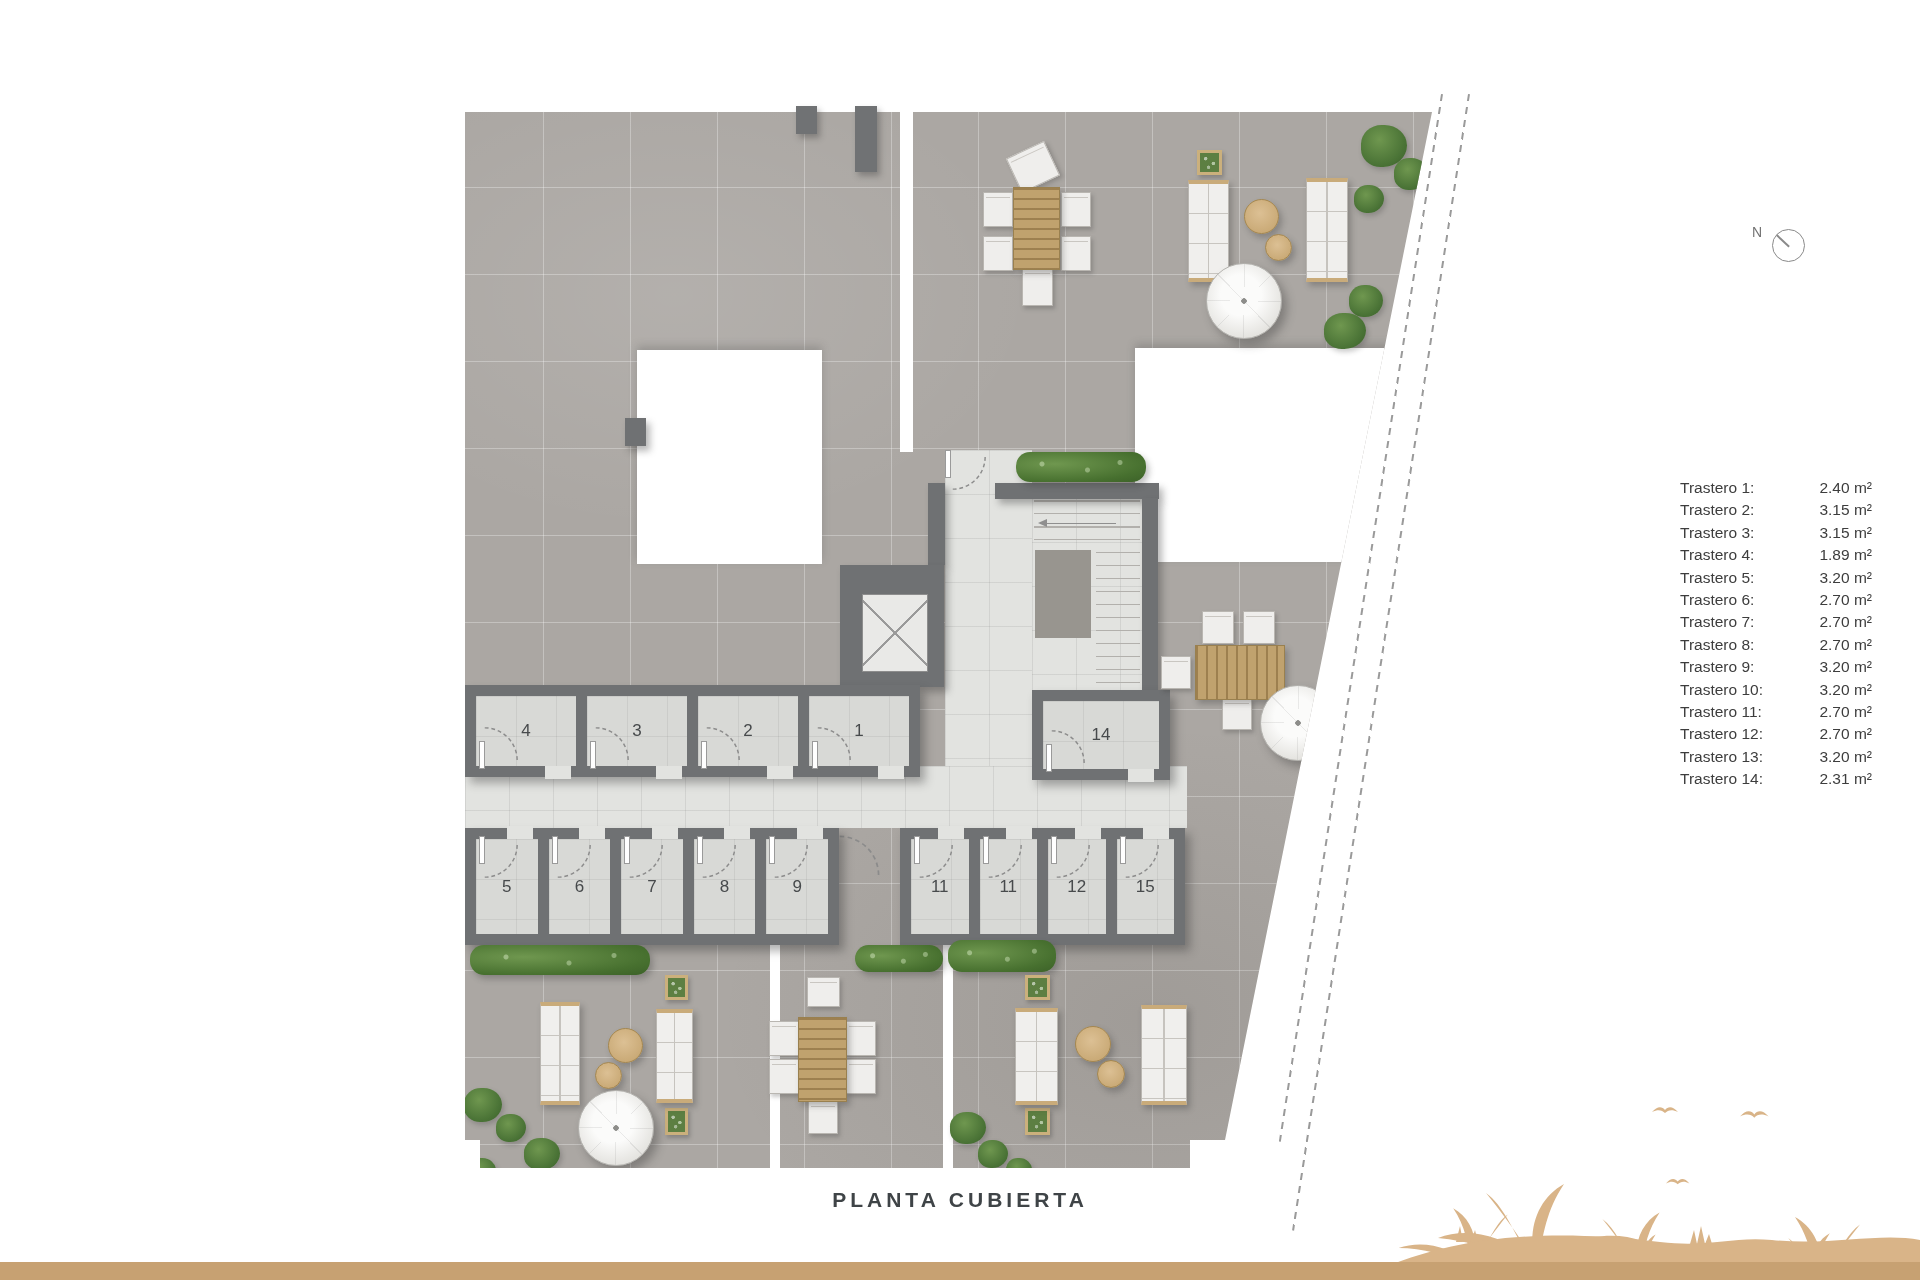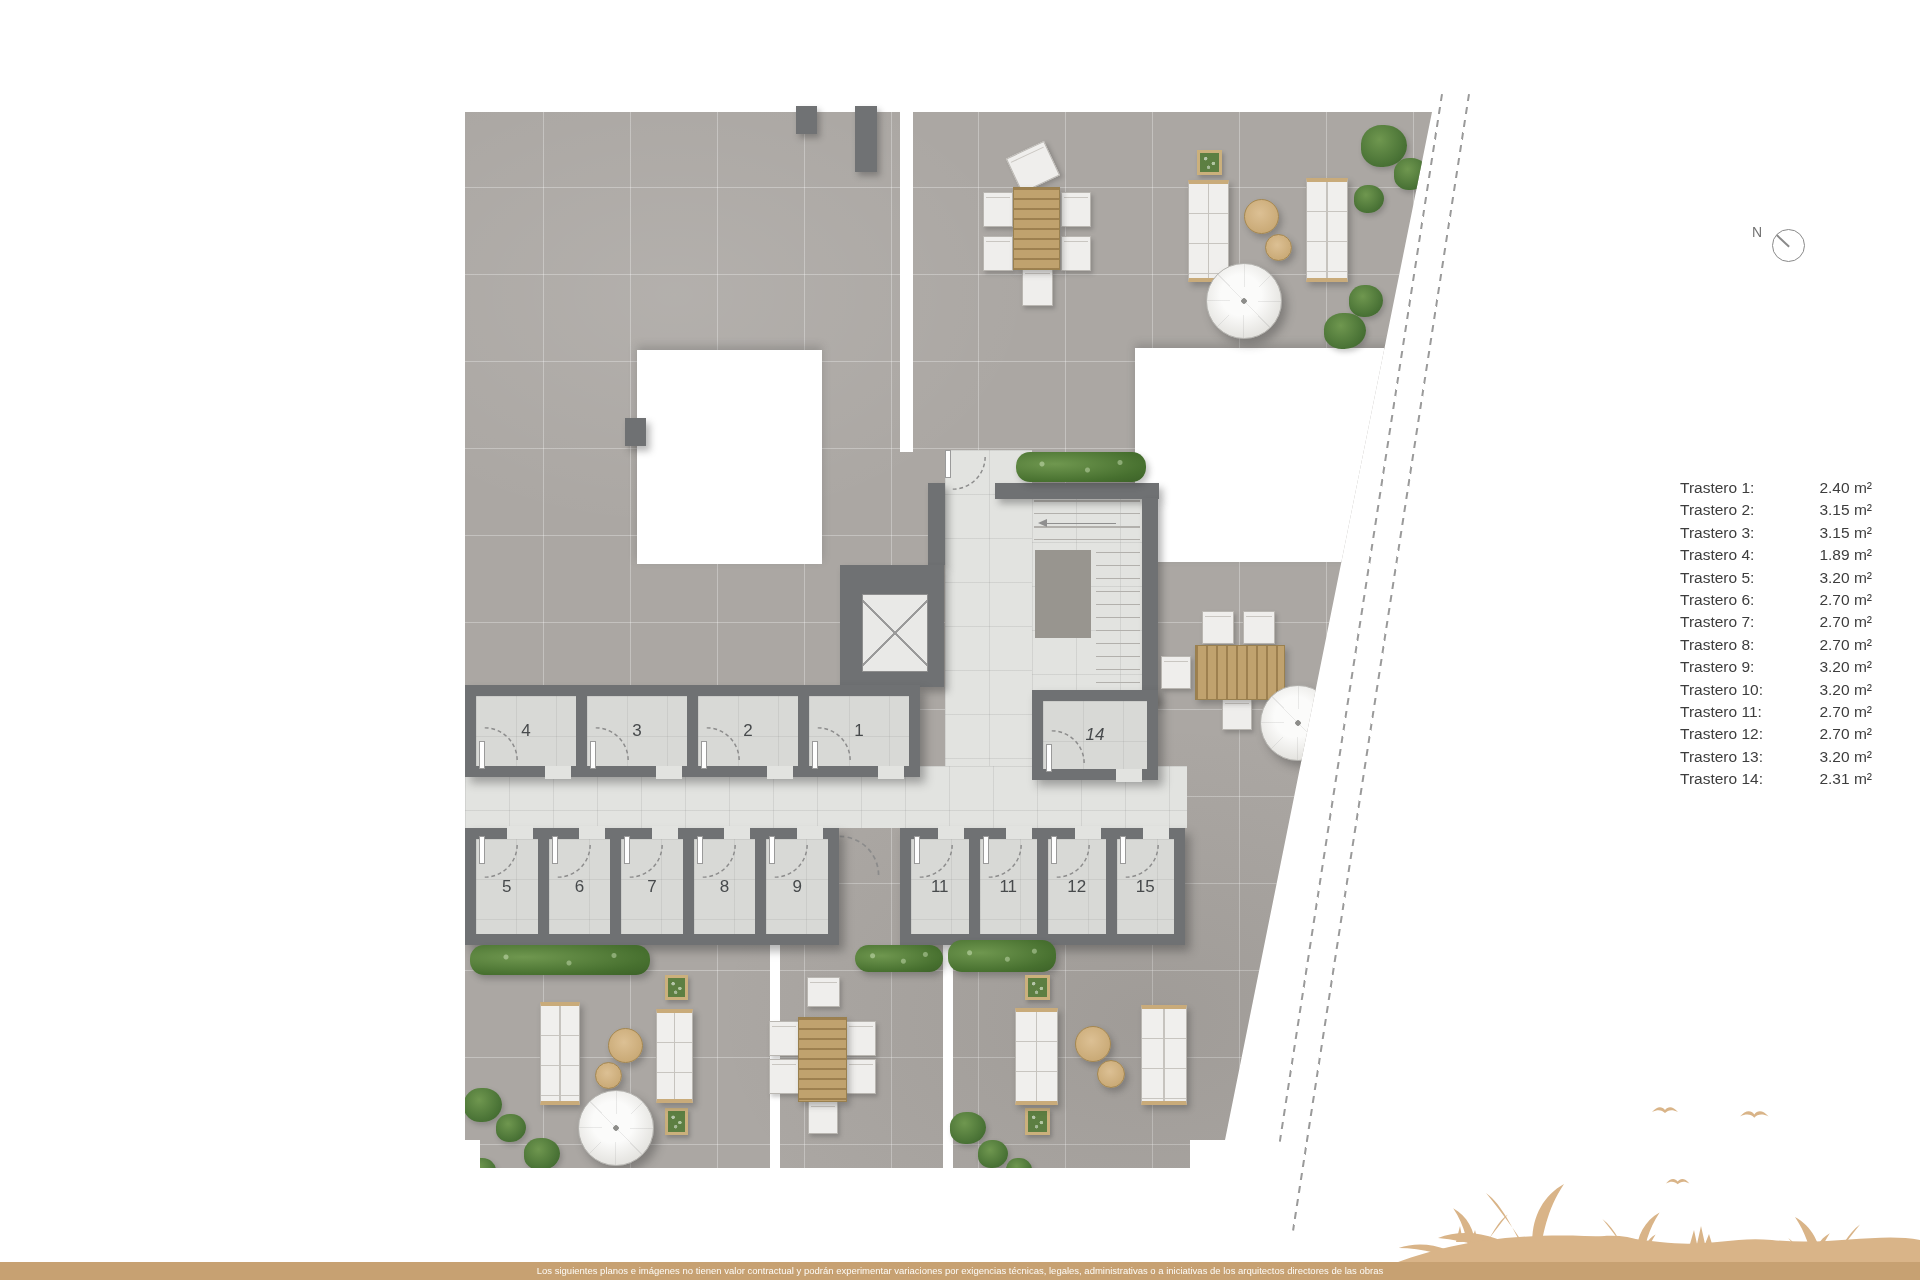--- a/index.html
+++ b/index.html
@@ -200,21 +200,21 @@
         </div>
         <div class="room door-bottom">
           <svg class="door-arc" viewBox="0 0 42 42">
             <path d="M5,3 A34,34 0 0 1 39,37"></path>
           </svg>
           <span class="door-leaf"></span>
           <span class="door-gap"></span>
           <span class="room-number">1</span>
         </div>
       </div>
-    <div class="block" style="left:576px;top:590px;width:126px;height:90px;font-style:italic;">
+    <div class="block" style="left:576px;top:590px;width:138px;height:90px;">
         <div class="room door-bottom">
           <svg class="door-arc" viewBox="0 0 42 42">
             <path d="M5,3 A34,34 0 0 1 39,37"></path>
           </svg>
           <span class="door-leaf"></span>
           <span class="door-gap"></span>
           <span class="room-number">14</span>
         </div>
       </div>
     <div class="block" style="left:9px;top:728px;width:374px;height:117px;">
@@ -421,20 +421,21 @@
       <div class="legend-row">
         <span>Trastero 13:</span>
         <span>3.20 m²</span>
       </div>
       <div class="legend-row">
         <span>Trastero 14:</span>
         <span>2.31 m²</span>
       </div>
     </div>
 
+  <div class="title">PLANTA CUBIERTA</div>
 
   <svg class="palms" viewBox="0 0 560 245">
     <defs>
       <g id="palm">
         <path d="M-3,118 C2,80 10,44 34,16 L42,22 C20,48 14,82 10,118 Z"></path>
         <path d="M38,20 C56,0 86,-6 108,2 C84,2 58,10 38,20 Z"></path>
         <path d="M38,20 C60,12 92,16 108,30 C86,24 60,22 38,20 Z"></path>
         <path d="M38,20 C30,-4 38,-26 56,-36 C44,-18 42,-2 38,20 Z"></path>
         <path d="M38,20 C20,-2 -8,-8 -28,0 C-6,2 20,10 38,20 Z"></path>
         <path d="M38,20 C16,14 -12,20 -26,34 C-4,26 18,24 38,20 Z"></path>
@@ -452,14 +453,13 @@
     <use href="#palm" transform="translate(425,242) scale(0.8)"></use>
     <use href="#bird" transform="translate(292,86)"></use>
     <use href="#bird" transform="translate(380,90) scale(1.1)"></use>
     <use href="#bird" transform="translate(306,158) scale(0.9)"></use>
     <path d="M30,245 C90,222 170,206 300,222 C350,228 372,216 412,220 C470,226 520,212 560,220 L560,245 Z"></path>
     <path d="M96,222 l4,-16 3,16 4,-20 4,20 4,-12 3,12 Z"></path>
     <path d="M330,224 l4,-14 3,14 4,-18 4,18 4,-10 3,10 Z"></path>
   </svg>
 
   <div class="footer-bar"></div>
-  <div class="footer-text">Los siguientes planos e imágenes no tienen valor contractual y podrán experimentar variaciones por exigencias técnicas, legales, administrativas o a iniciativas de los arquitectos directores de las obras</div>
 </div>
 
 </body></html>

